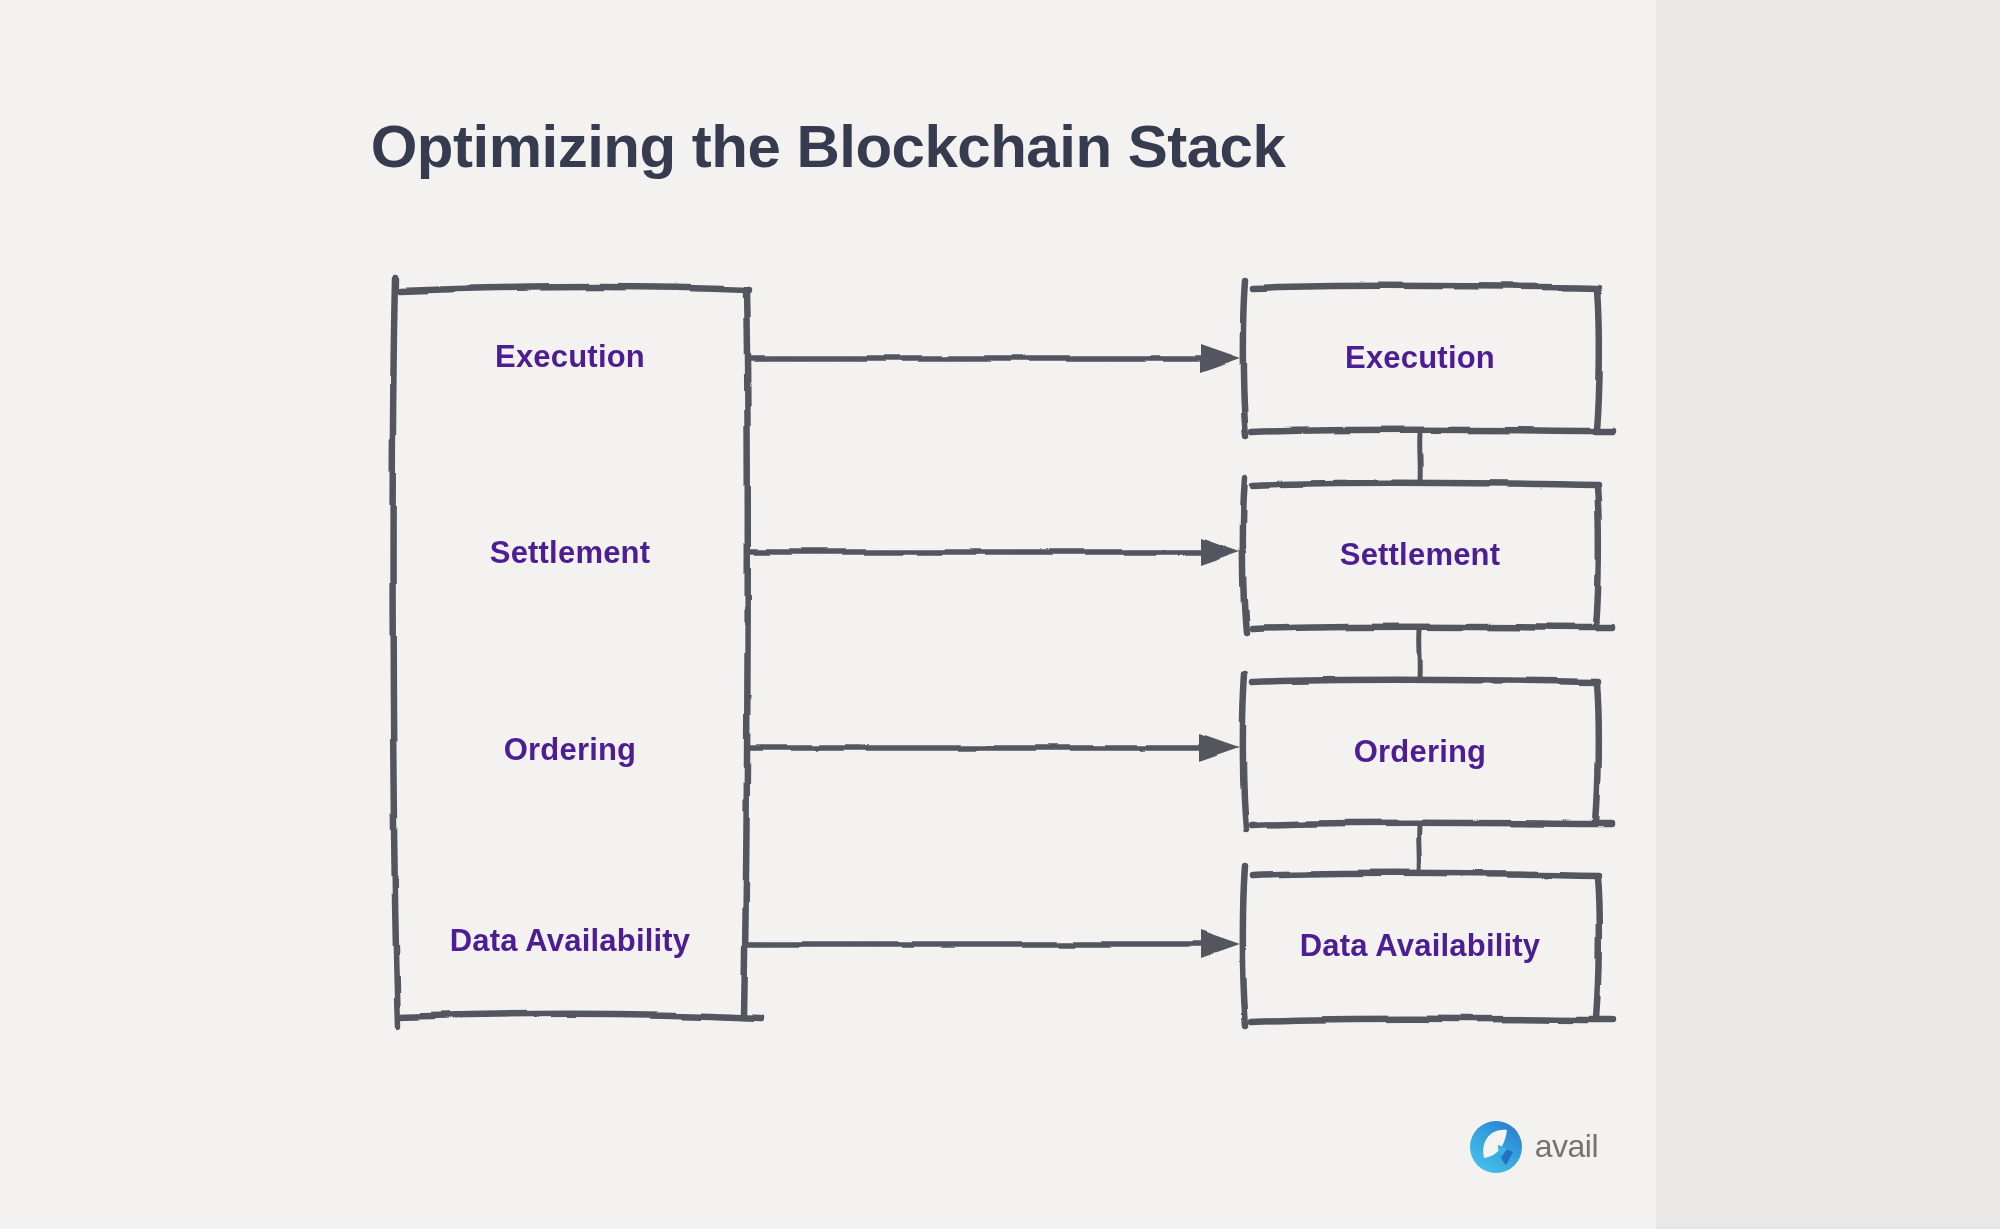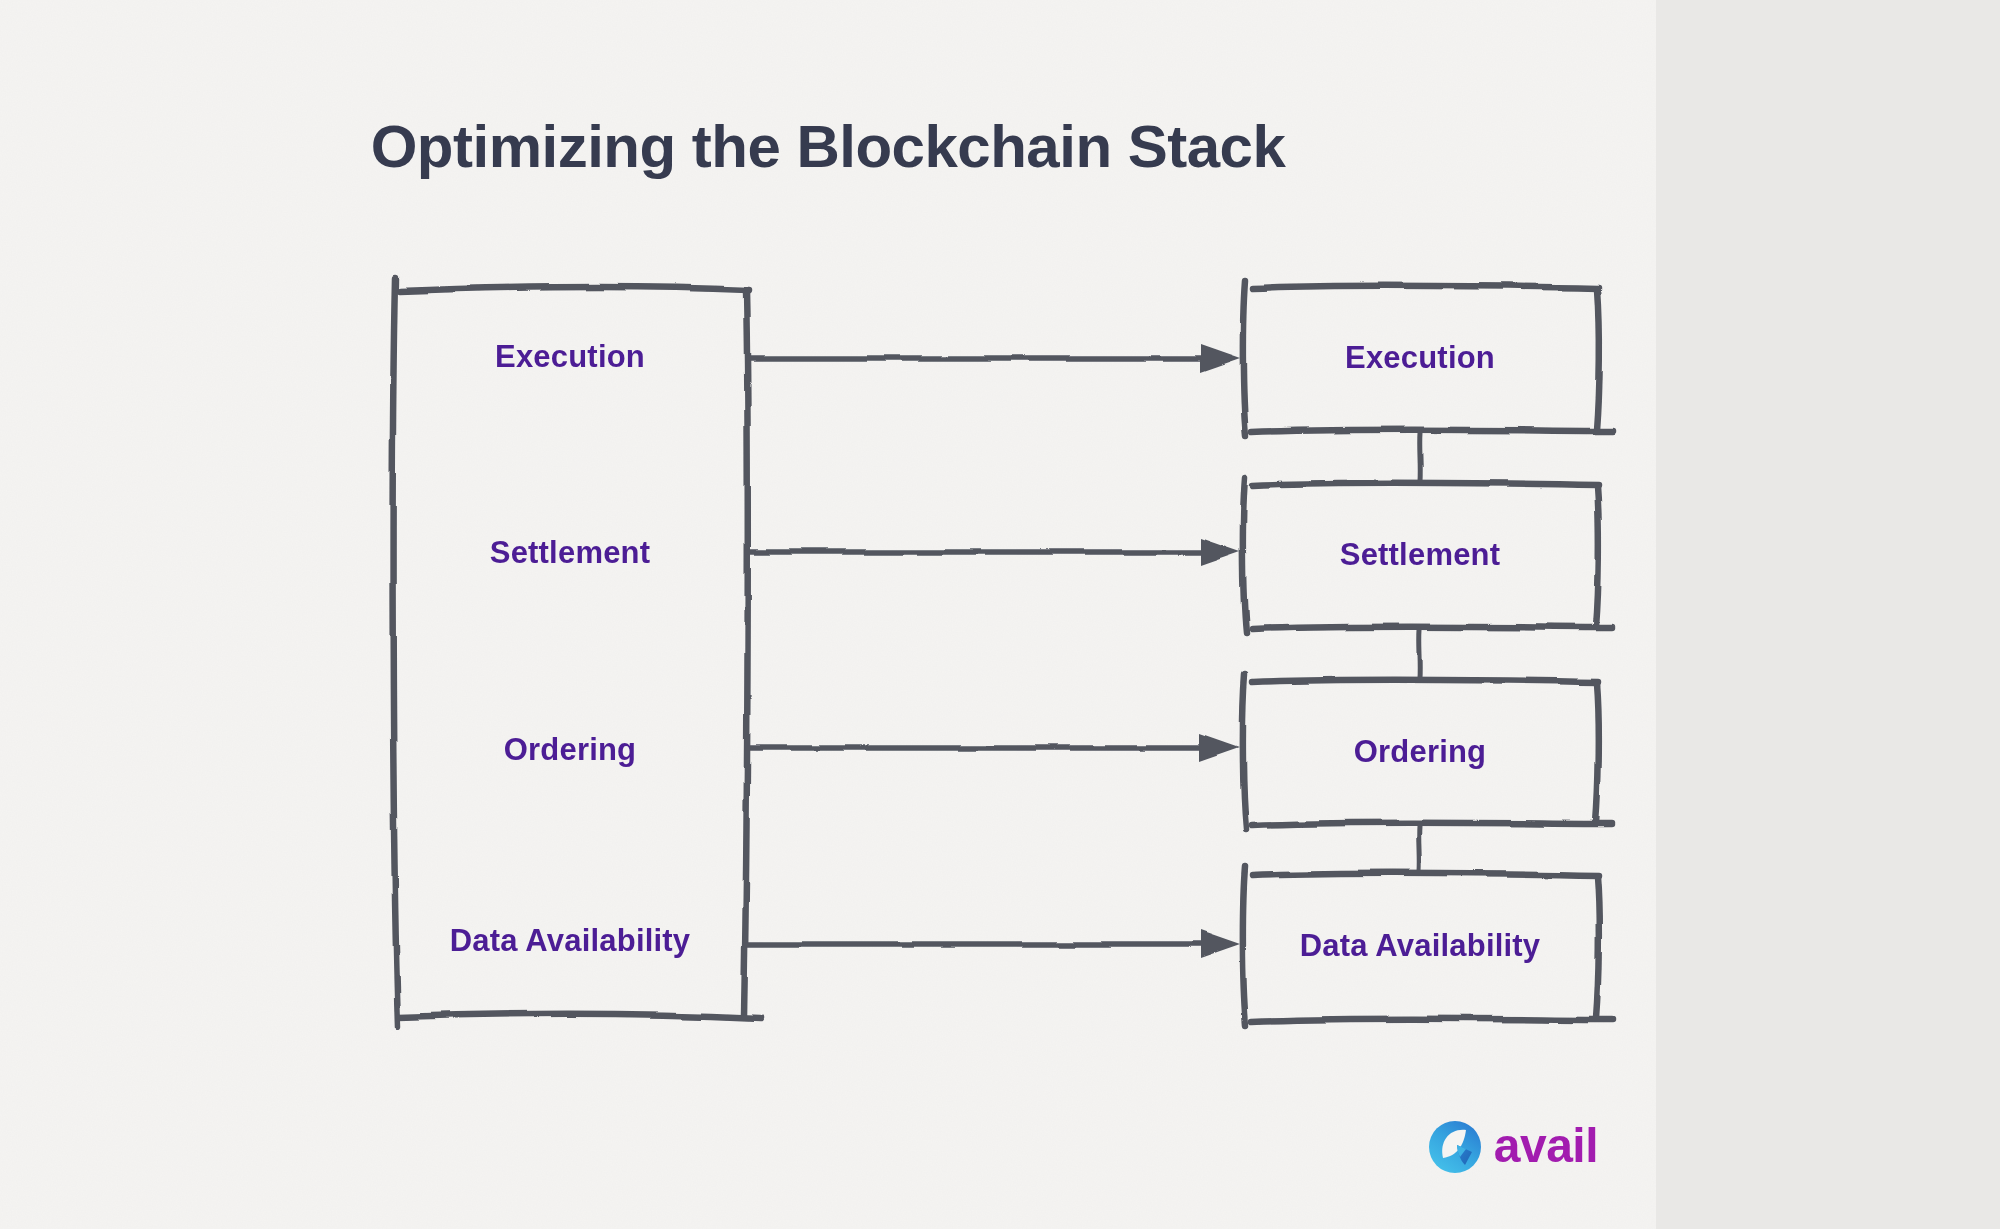--- a/index.html
+++ b/index.html
@@ -18,21 +18,21 @@
   .node-label{
     position:absolute;transform:translate(-50%,-50%);
     font-size:31px;font-weight:700;color:#4c1d95;white-space:nowrap;z-index:2;
     letter-spacing:0.2px;
   }
   .logo{
     position:absolute;right:58px;top:1114px;height:64px;
     display:flex;align-items:center;gap:10px;z-index:2;
   }
   .logo-text{
-    font-size:48px;font-weight:700;color:#a21caf;letter-spacing:-0.5px;
+    font-size:32px;font-weight:400;color:#737373;letter-spacing:-0.5px;
     line-height:1;
   }
   .sketch{stroke:#53565f;fill:none;stroke-linecap:round;stroke-linejoin:round;}
   .boxline{stroke-width:6.5px;}
   .arrowline{stroke-width:5.5px;}
   .connector{stroke-width:5px;}
   .arrowhead{fill:#53565f;stroke:none;}
 </style>
 </head>
 <body>

